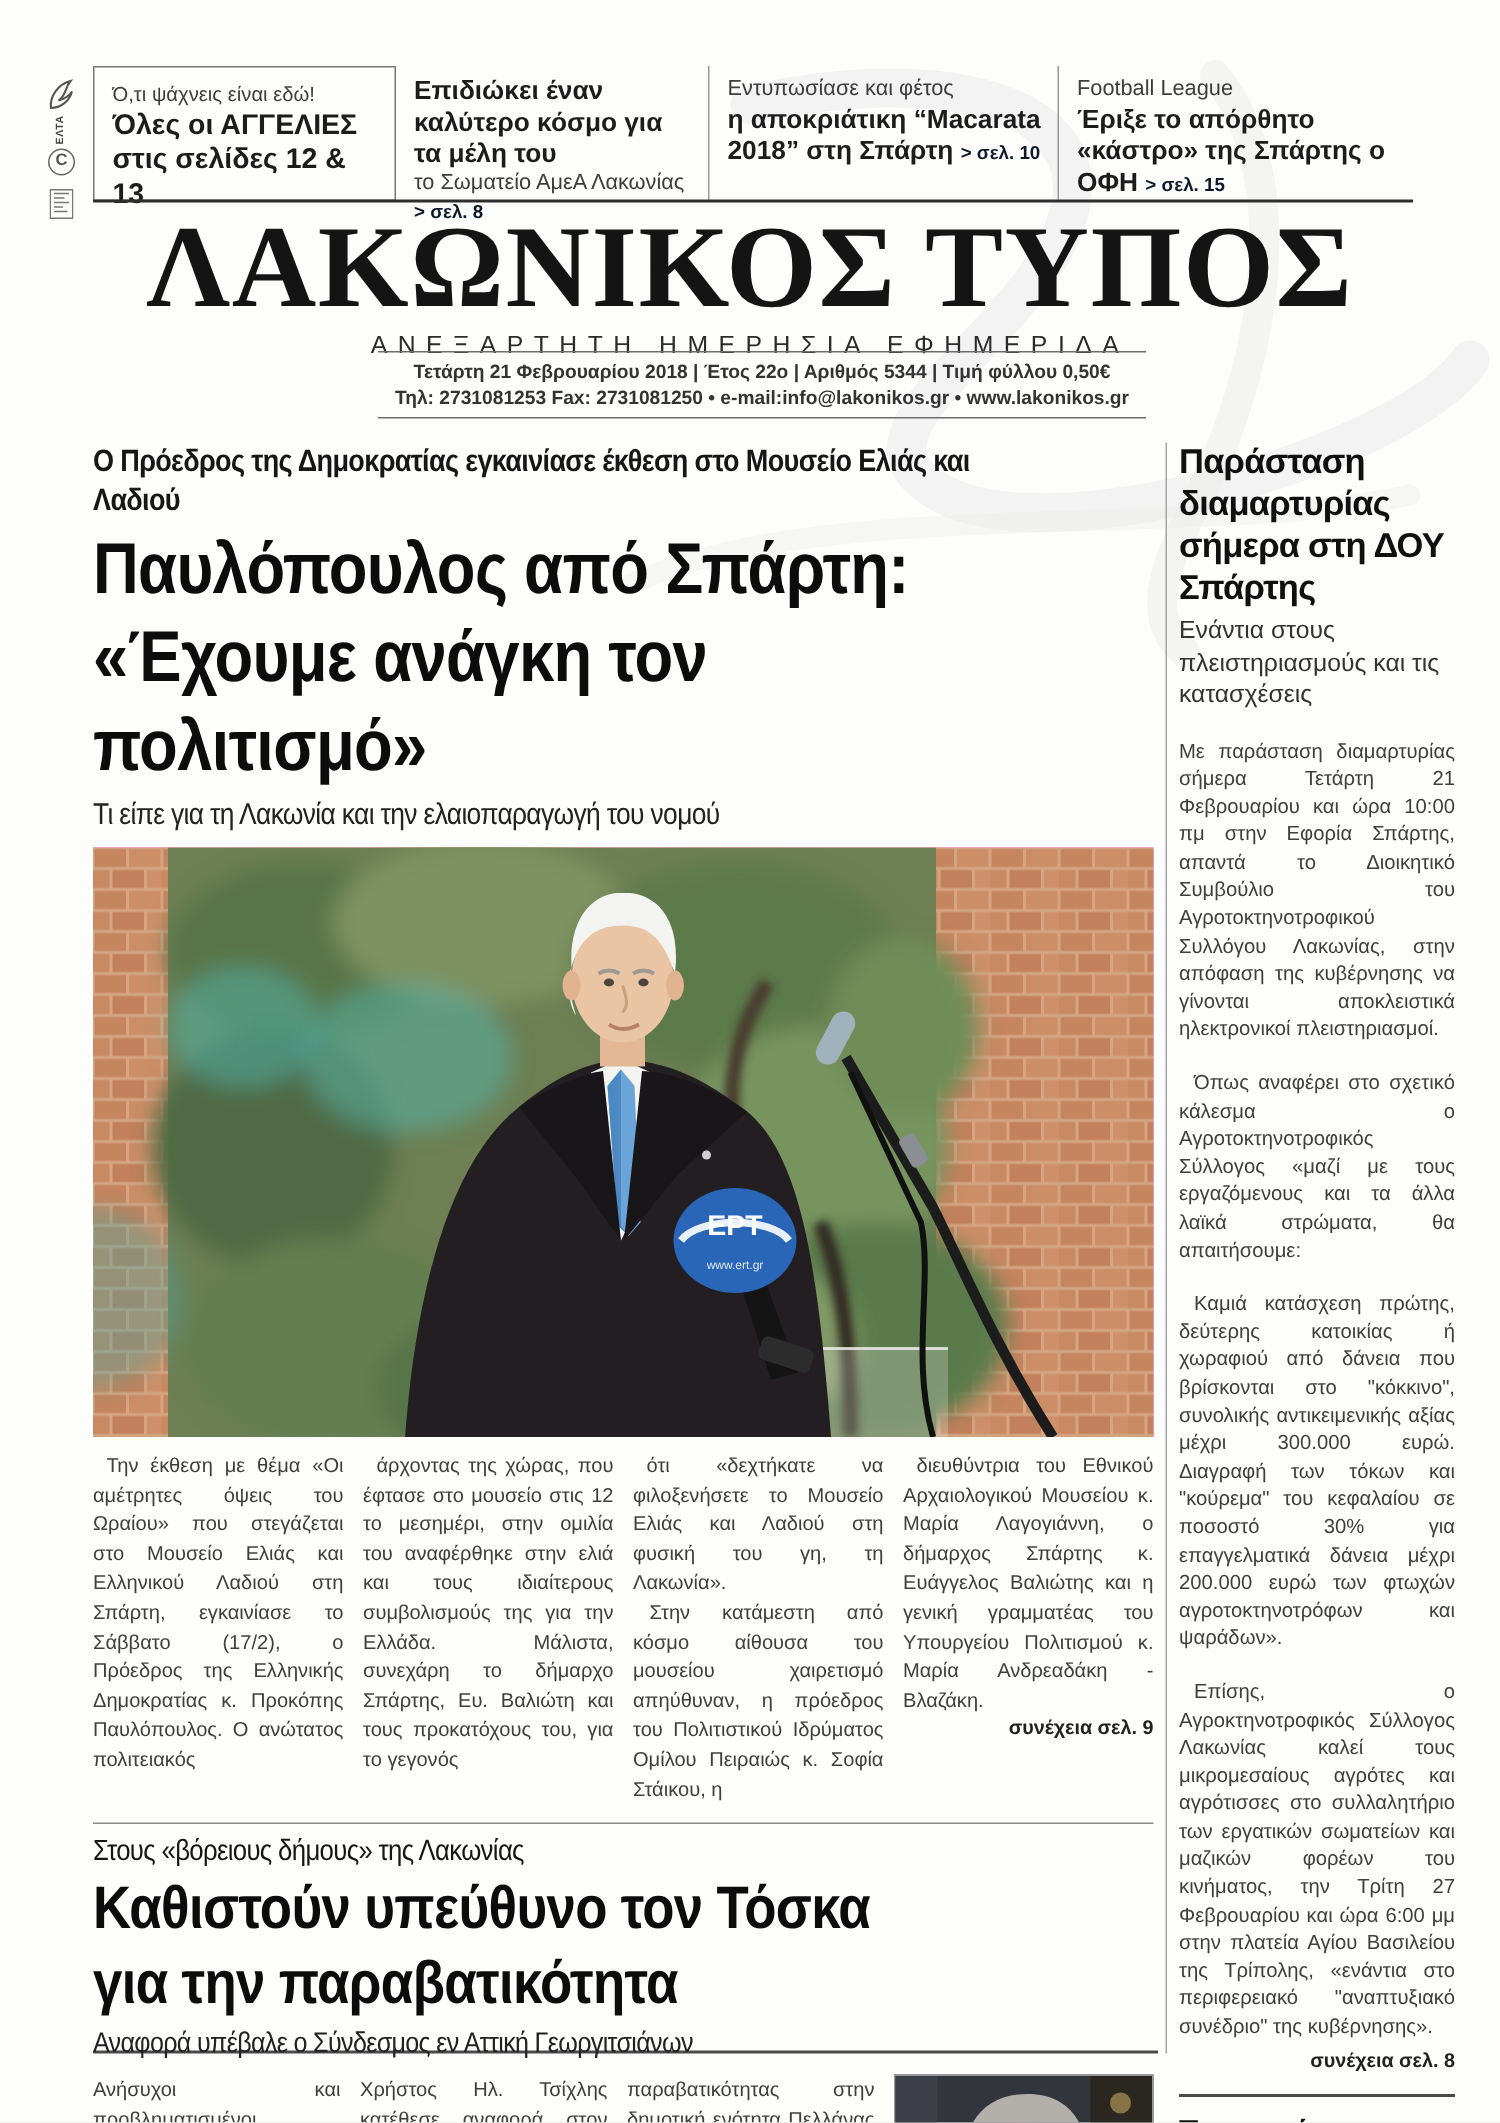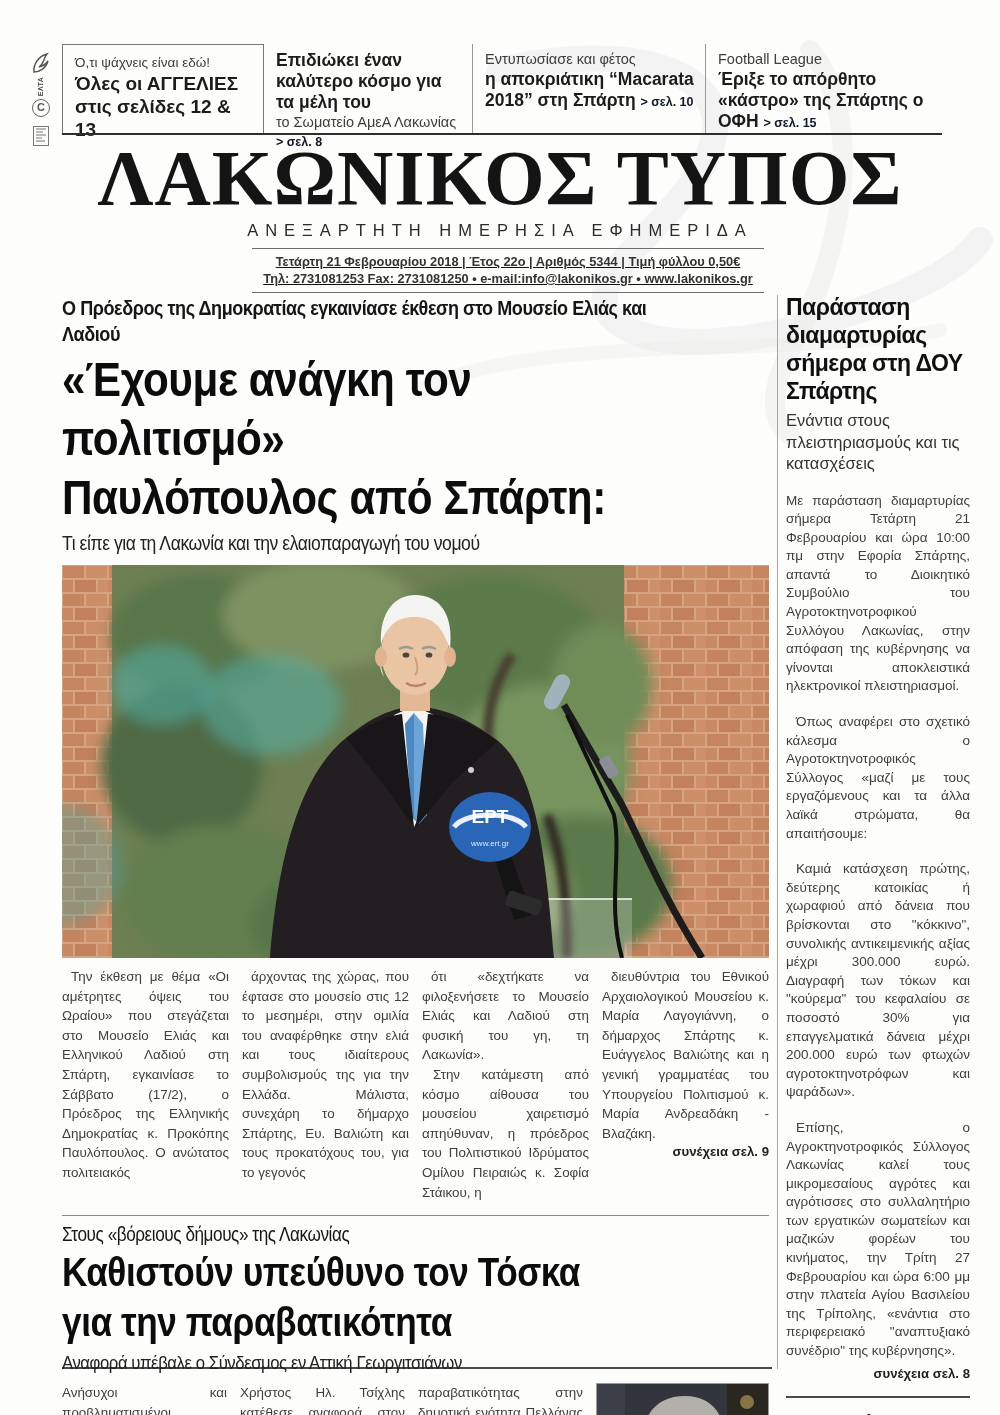--- a/index.html
+++ b/index.html
@@ -35,22 +35,22 @@
   
   #masthead-rule { position:absolute; left:62px; top:133px; width:880px; border-top:2px solid #2e2e2e; }
   #masthead { position:absolute; left:0; top:137px; width:1000px; text-align:center; }
   #masthead-title {
     font-family:"Liberation Serif", serif; font-size:78px; line-height:82px;
     font-weight:600; color:#141414; letter-spacing:1px; white-space:nowrap;
   }
   #masthead-sub { margin-top:2px; font-size:16.5px; letter-spacing:7px; color:#2b2b2b; }
 
   
-  #dateline { position:absolute; left:252px; top:248px; width:512px; text-align:center;
-    border-top:1.5px solid #6d6d6d; border-bottom:1.5px solid #6d6d6d; padding:4px 0 5px;text-decoration:underline; }
+  #dateline { position:absolute; left:252px; top:234px; width:512px; text-align:center;
+    border-top:1.5px solid #6d6d6d; border-bottom:1.5px solid #6d6d6d; padding:4px 0 5px; }
   #dateline div { font-size:12.8px; font-weight:700; color:#333; line-height:17px; }
 
   
   #main { position:absolute; left:62px; top:295px; width:707px; }
   #divider-v { position:absolute; left:777px; top:295px; height:1074px; border-left:1px solid #a5a5a5; }
   #bottom-rule { position:absolute; left:62px; top:1367px; width:710px; border-top:2px solid #4a4a4a; }
 
   .kicker { font-size:20.5px; font-weight:700; color:#161616; line-height:26px; }
   #lead-headline { margin-top:3px; }
   #lead-headline .hl { font-size:48px; line-height:59px; font-weight:700; color:#0c0c0c; letter-spacing:-1px; }
@@ -156,22 +156,22 @@
 
   <div id="divider-v"></div>
   <div id="bottom-rule"></div>
 
   <div id="main">
 
     <div class="kicker">
       <span class="cond">Ο Πρόεδρος της Δημοκρατίας εγκαινίασε έκθεση στο Μουσείο Ελιάς και Λαδιού</span>
     </div>
     <div id="lead-headline">
+      <div class="hl"><span class="cond">Παυλόπουλος από Σπάρτη:</span></div>
       <div class="hl"><span class="cond">«Έχουμε ανάγκη τον πολιτισμό»</span></div>
-      <div class="hl"><span class="cond">Παυλόπουλος από Σπάρτη:</span></div>
     </div>
     <div class="subhead">
       <span class="cond">Τι είπε για τη Λακωνία και την ελαιοπαραγωγή του νομού</span>
     </div>
 
     <div id="photo-main">
       <svg width="707" height="393" viewBox="0 0 707 393">
         <defs>
           <pattern id="bricks" width="46" height="28" patternUnits="userSpaceOnUse">
             <rect width="46" height="28" fill="#dba787"></rect>

